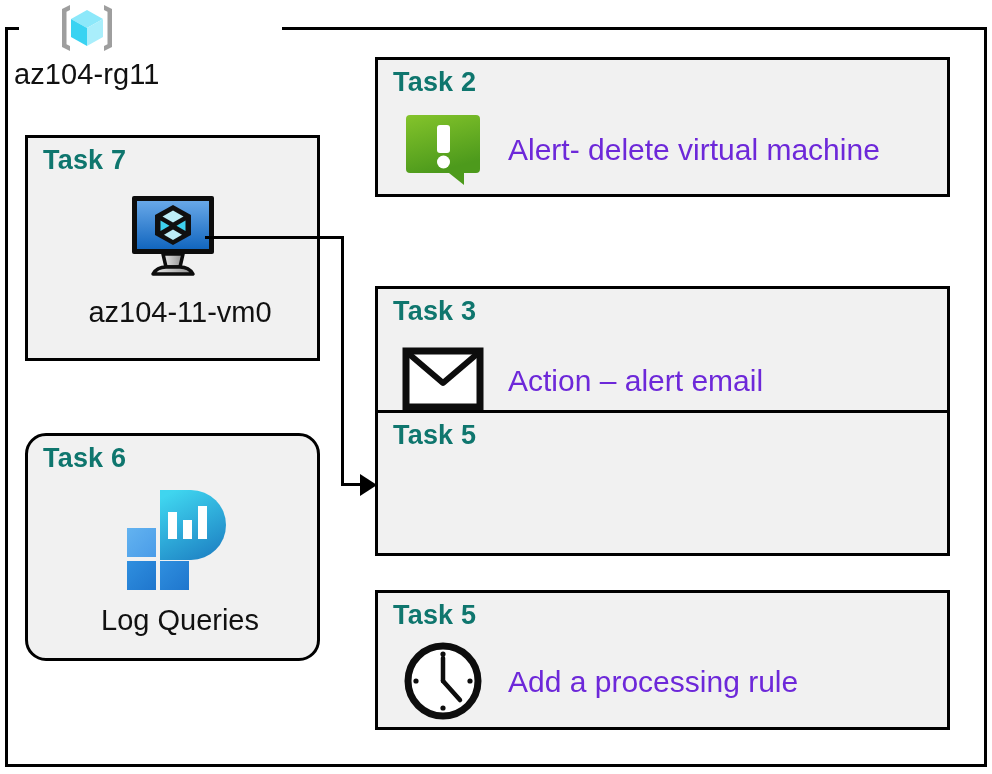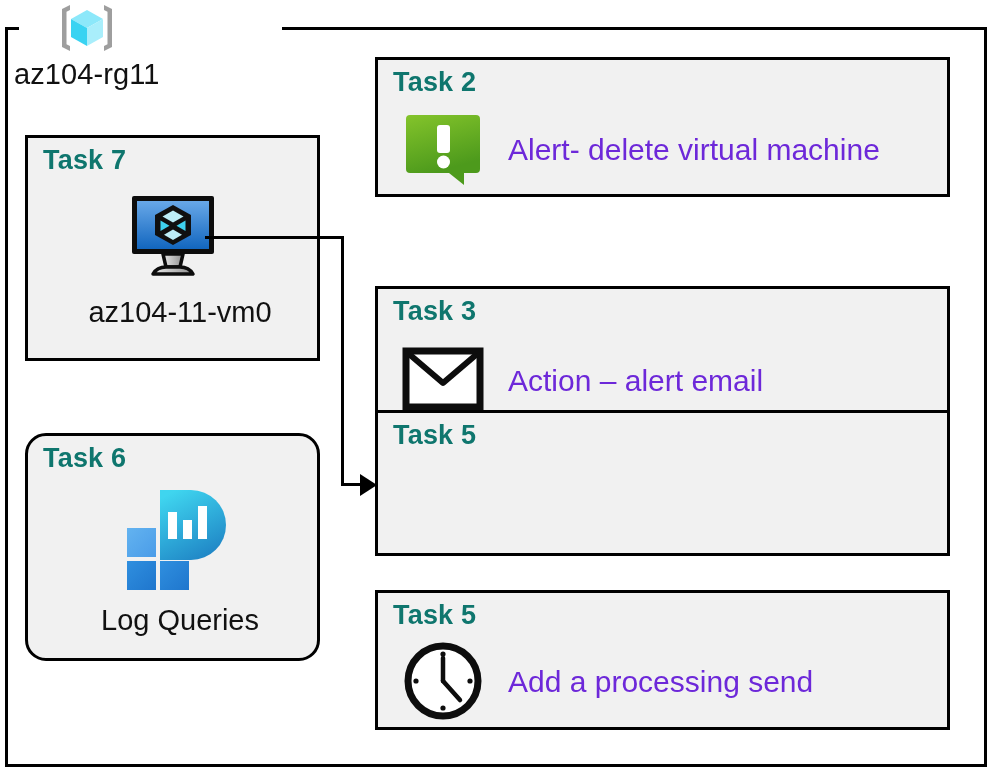--- a/index.html
+++ b/index.html
@@ -295,21 +295,21 @@
 
           <circle cx="43" cy="16" r="2.6" fill="#0d0d0d"></circle>
           <circle cx="43" cy="70" r="2.6" fill="#0d0d0d"></circle>
           <circle cx="16" cy="43" r="2.6" fill="#0d0d0d"></circle>
           <circle cx="70" cy="43" r="2.6" fill="#0d0d0d"></circle>
 
           <path d="M43 43 V20" stroke="#0d0d0d" stroke-width="4.5" stroke-linecap="round" fill="none"></path>
           <path d="M43 43 L60 62" stroke="#0d0d0d" stroke-width="4.5" stroke-linecap="round" fill="none"></path>
         </svg>
       </span>
-      <span class="card-caption-h">Add a processing send</span>
+      <span class="card-caption-h">Add a processing rule</span>
     </div>
   </div>
 
   <div class="conn conn-h1"></div>
   <div class="conn conn-v"></div>
   <div class="conn conn-h2"></div>
   <div class="conn-arrow"></div>
 
 </div>
 

